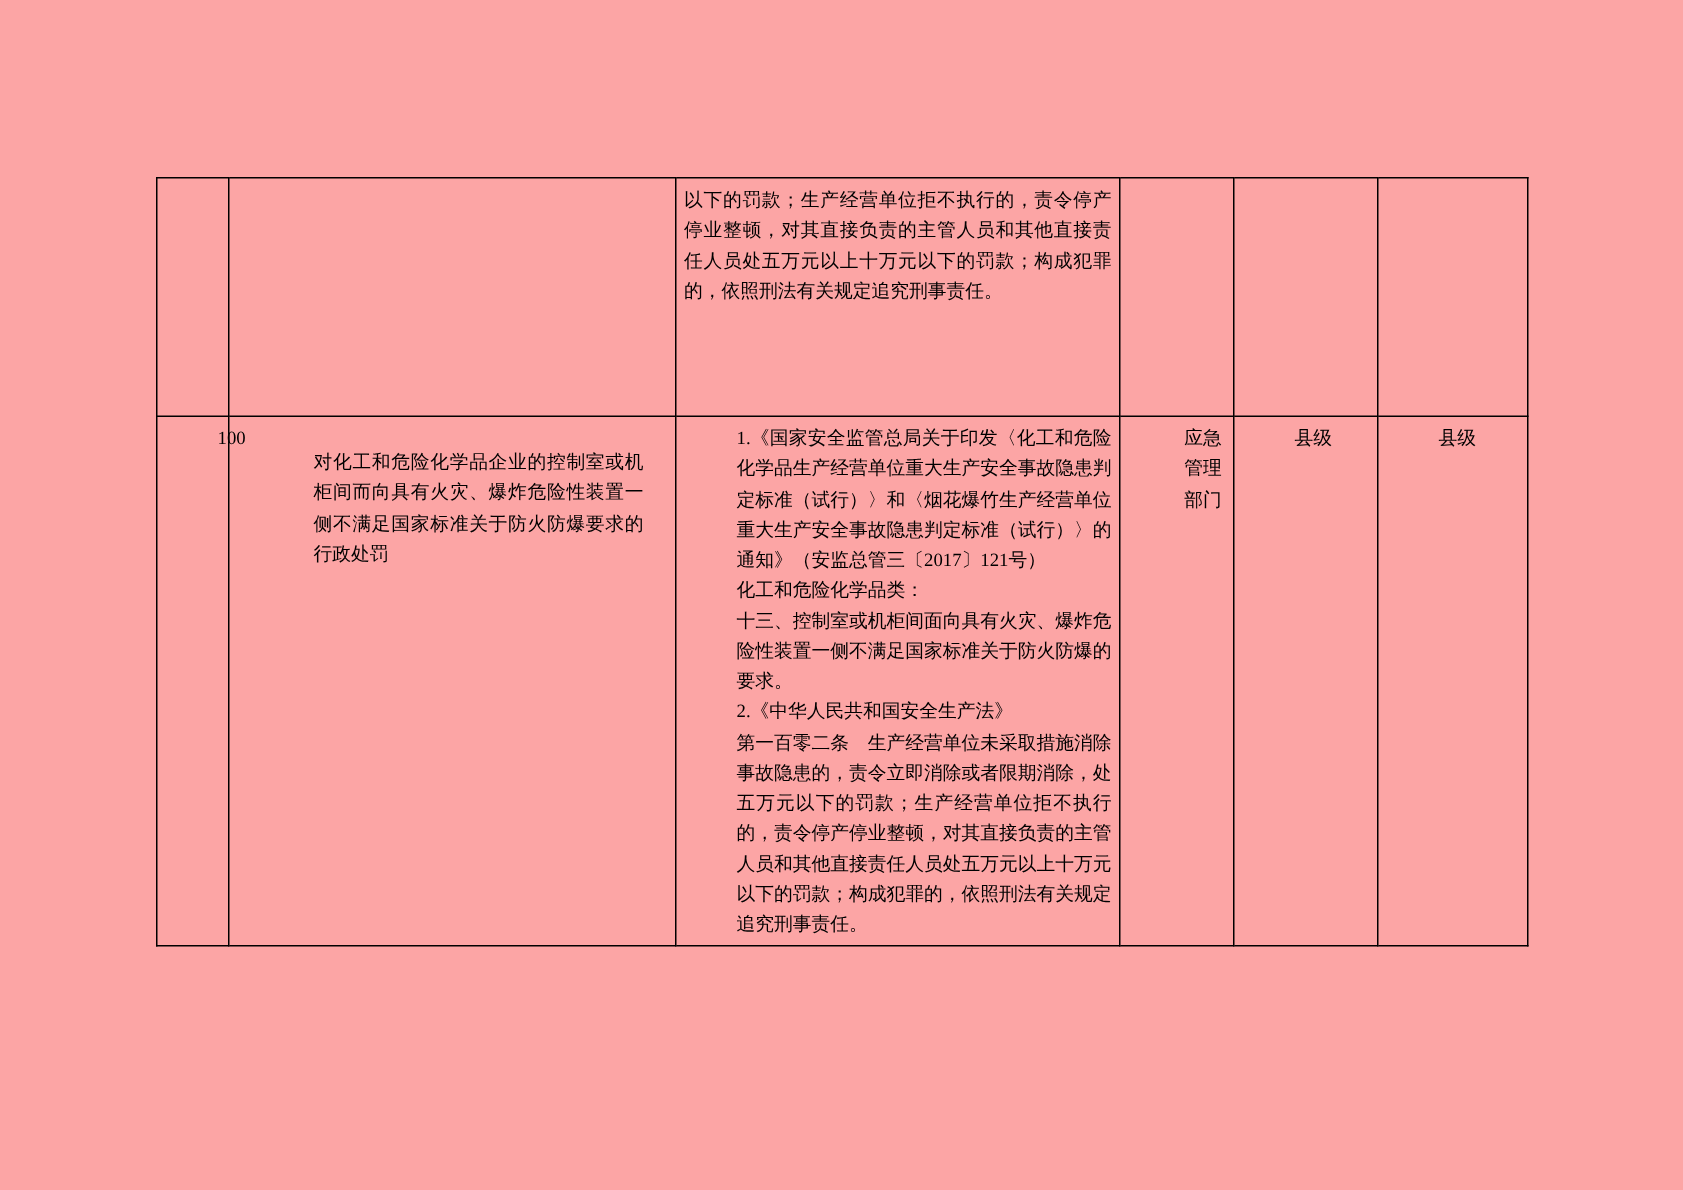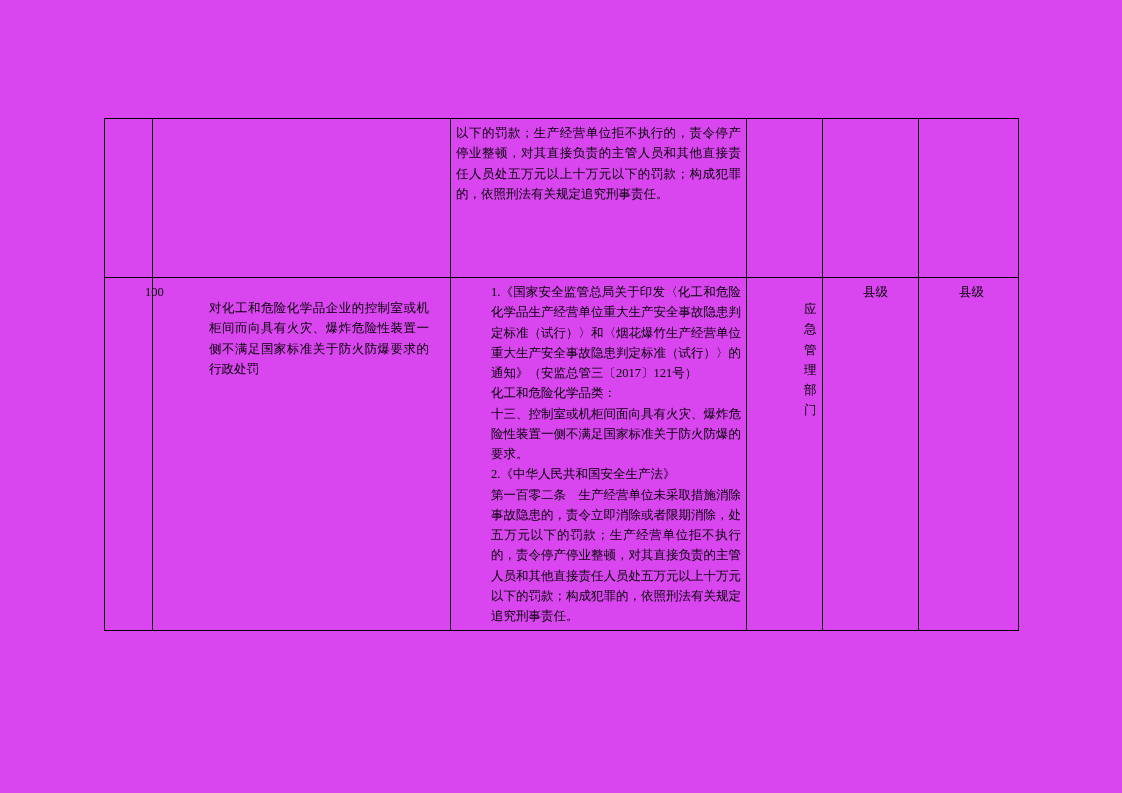--- a/index.html
+++ b/index.html
@@ -11,21 +11,21 @@
     width: 1122px;
     height: 793px;
     font-family: "Liberation Serif", "DejaVu Serif", serif;
     color: #000000;
     overflow: hidden;
   }
   .page {
     position: relative;
     width: 1122px;
     height: 793px;
-    background: #d946ef;
+    background: #fca5a5;
   }
   .doc-table {
     position: absolute;
     left: 104px;
     top: 118px;
     width: 914px;
     border-collapse: collapse;
     table-layout: fixed;
   }
   .doc-table td {
@@ -68,22 +68,22 @@
   .item-text {
     white-space: pre-wrap;
     margin: 16px;
     text-align: justify;
     text-justify: inter-ideograph;
   }
   .row-top td { height: 150px; }
   .row-main td { height: 330px; padding-left: 40px; }
   .dept-text {
     white-space: pre-wrap;
-    text-align: left;
-    margin: 17px;
+    text-align: center;
+    margin: 0;
     line-height: 1.62;
     font-family: Liberation Serif, serif;
   }
 </style>
 </head>
 <body>
 
 <div class="page">
   <table class="doc-table">
     <colgroup>

